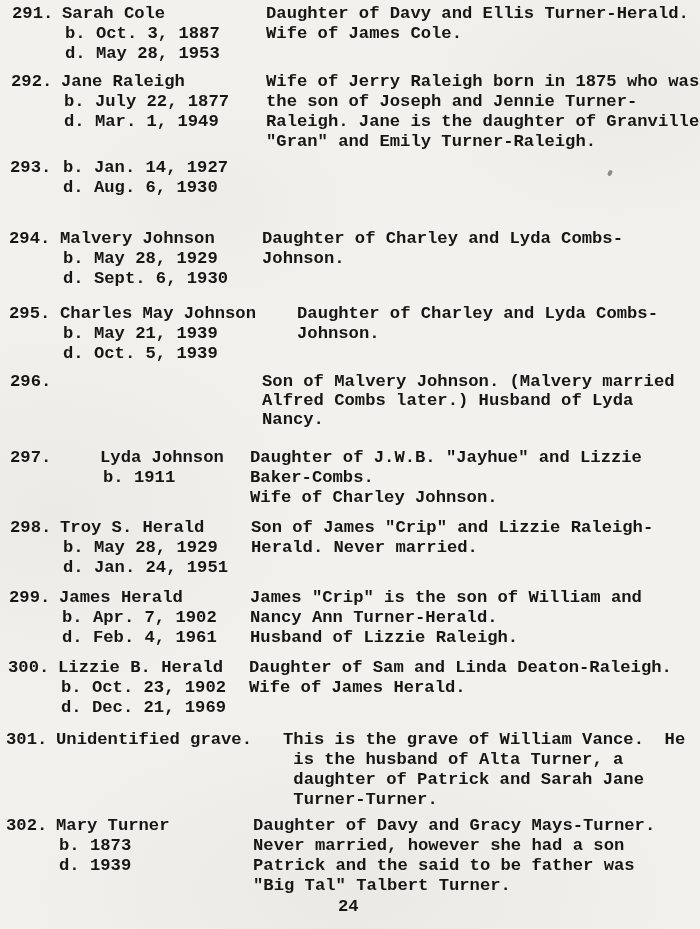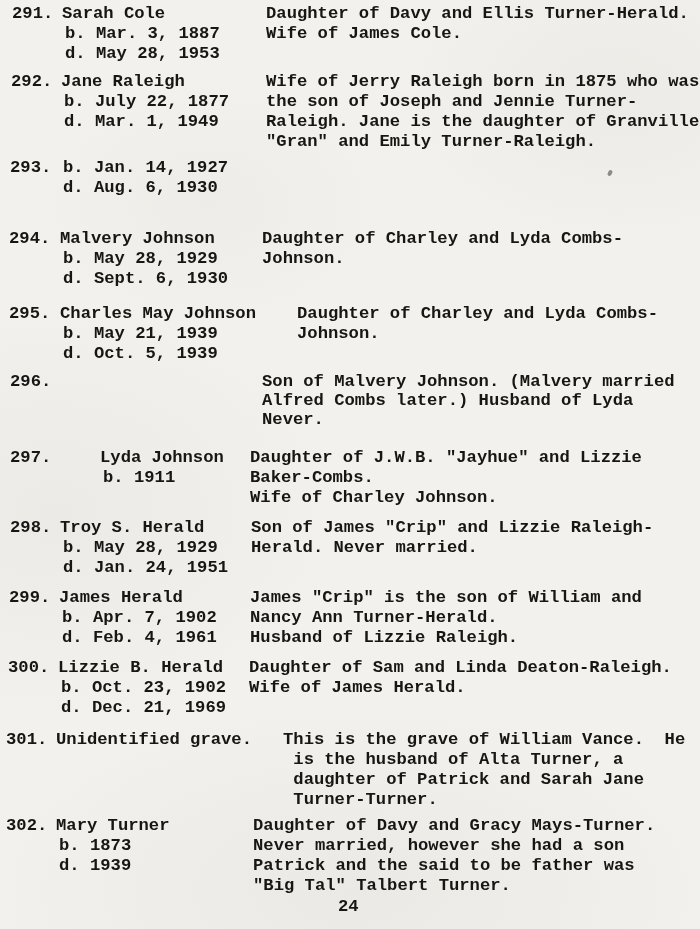--- a/index.html
+++ b/index.html
@@ -40,21 +40,21 @@
     transform: rotate(28deg);
   }
 </style>
 </head>
 <body>
 
 <div class="page">
   <div>
   <div class="entry" style="top: 4px;">
     <span class="num" style="left: 12px;">291.</span>
-    <div class="left-col" style="left: 62px;"><div class="name">Sarah Cole</div><div class="detail">b. Mar. 3, 1887</div><div class="detail">d. May 28, 1953</div></div>
+    <div class="left-col" style="left: 62px;"><div class="name">Sarah Cole</div><div class="detail">b. Oct. 3, 1887</div><div class="detail">d. May 28, 1953</div></div>
     <div class="desc-col" style="left: 266px;"><div class="desc-line">Daughter of Davy and Ellis Turner-Herald.</div><div class="desc-line">Wife of James Cole.</div></div>
   </div>
 
   <div class="entry" style="top: 72px;">
     <span class="num" style="left: 11px;">292.</span>
     <div class="left-col" style="left: 61px;"><div class="name">Jane Raleigh</div><div class="detail">b. July 22, 1877</div><div class="detail">d. Mar. 1, 1949</div></div>
     <div class="desc-col" style="left: 266px;"><div class="desc-line">Wife of Jerry Raleigh born in 1875 who was</div><div class="desc-line">the son of Joseph and Jennie Turner-</div><div class="desc-line">Raleigh. Jane is the daughter of Granville</div><div class="desc-line">"Gran" and Emily Turner-Raleigh.</div></div>
   </div>
 
   <div class="entry" style="top: 158px;">
@@ -70,21 +70,21 @@
   </div>
 
   <div class="entry" style="top: 304px;">
     <span class="num" style="left: 9px;">295.</span>
     <div class="left-col" style="left: 60px;"><div class="name">Charles May Johnson</div><div class="detail">b. May 21, 1939</div><div class="detail">d. Oct. 5, 1939</div></div>
     <div class="desc-col" style="left: 297px;"><div class="desc-line">Daughter of Charley and Lyda Combs-</div><div class="desc-line">Johnson.</div></div>
   </div>
 
   <div class="entry" style="top: 372px; line-height: 19px;">
     <span class="num" style="left: 10px;">296.</span>
-    <div class="desc-col" style="left: 262px;"><div class="desc-line">Son of Malvery Johnson. (Malvery married</div><div class="desc-line">Alfred Combs later.) Husband of Lyda</div><div class="desc-line">Never.</div></div>
+    <div class="desc-col" style="left: 262px;"><div class="desc-line">Son of Malvery Johnson. (Malvery married</div><div class="desc-line">Alfred Combs later.) Husband of Lyda</div><div class="desc-line">Nancy.</div></div>
   </div>
 
   <div class="entry" style="top: 448px;">
     <span class="num" style="left: 10px;">297.</span>
     <div class="left-col" style="left: 60px; margin-left: 40px;"><div class="name">Lyda Johnson</div><div class="detail">b. 1911</div></div>
     <div class="desc-col" style="left: 250px;"><div class="desc-line">Daughter of J.W.B. "Jayhue" and Lizzie</div><div class="desc-line">Baker-Combs.</div><div class="desc-line">Wife of Charley Johnson.</div></div>
   </div>
 
   <div class="entry" style="top: 518px;">
     <span class="num" style="left: 10px;">298.</span>

